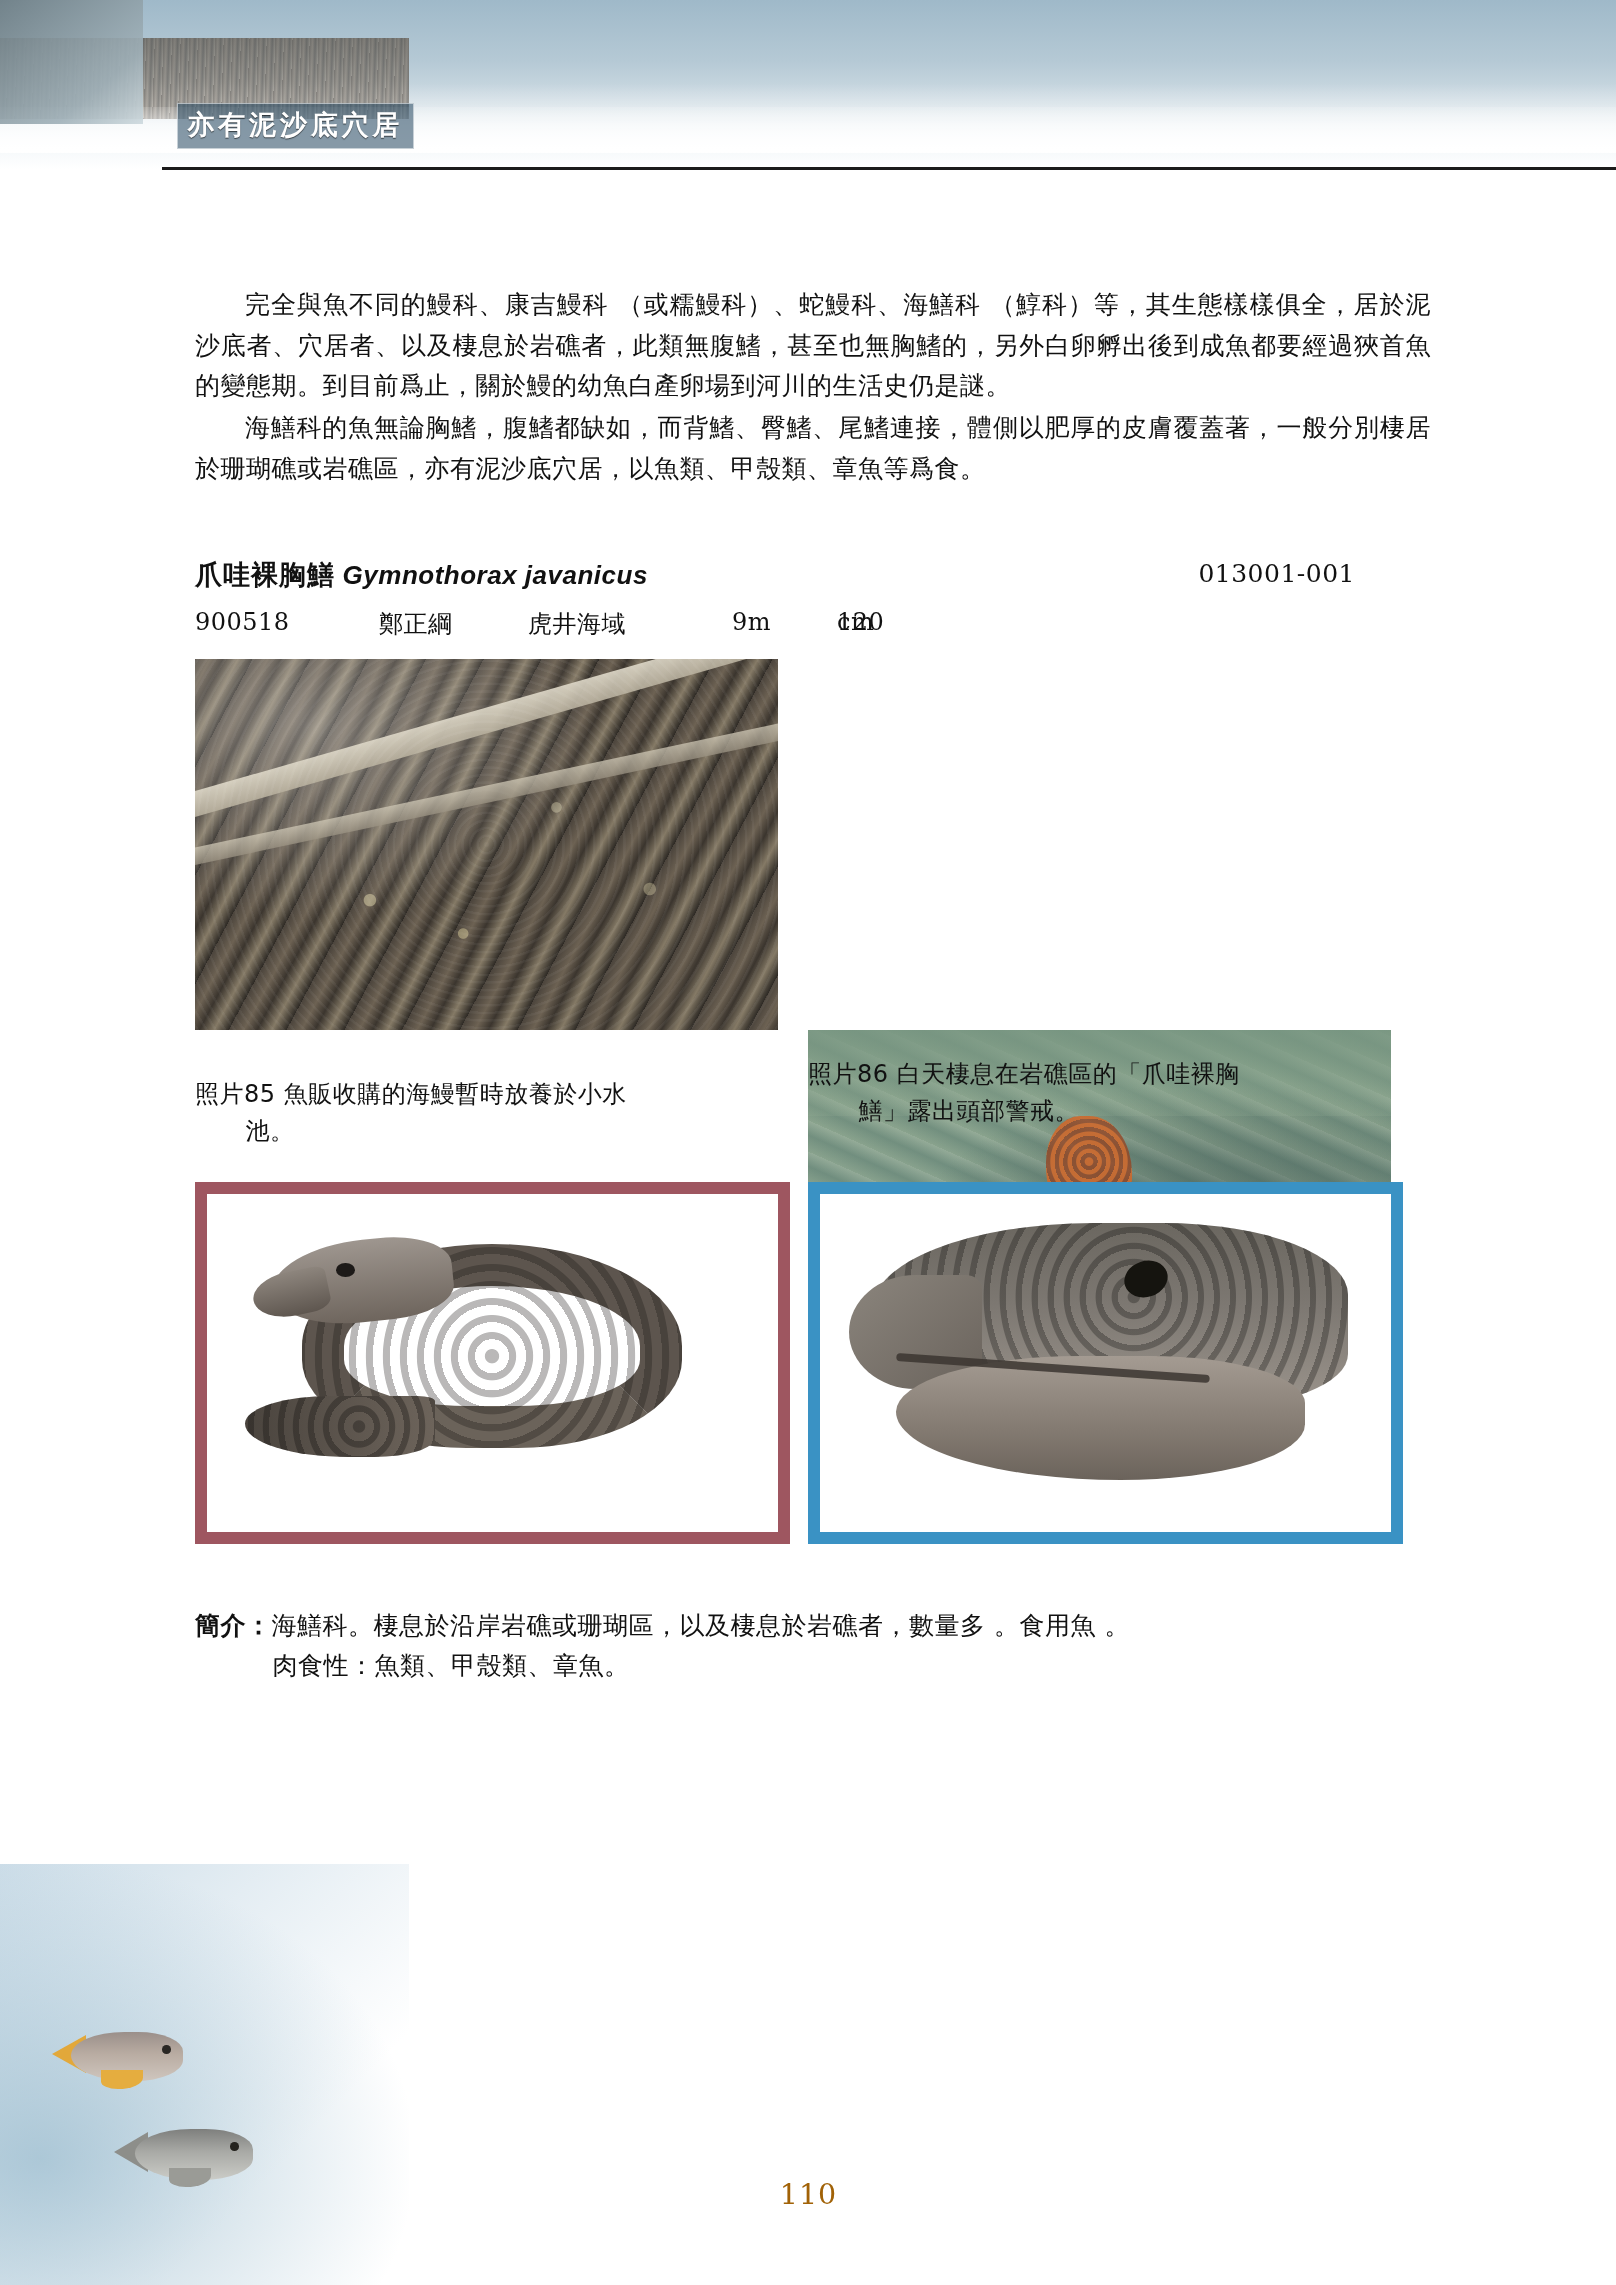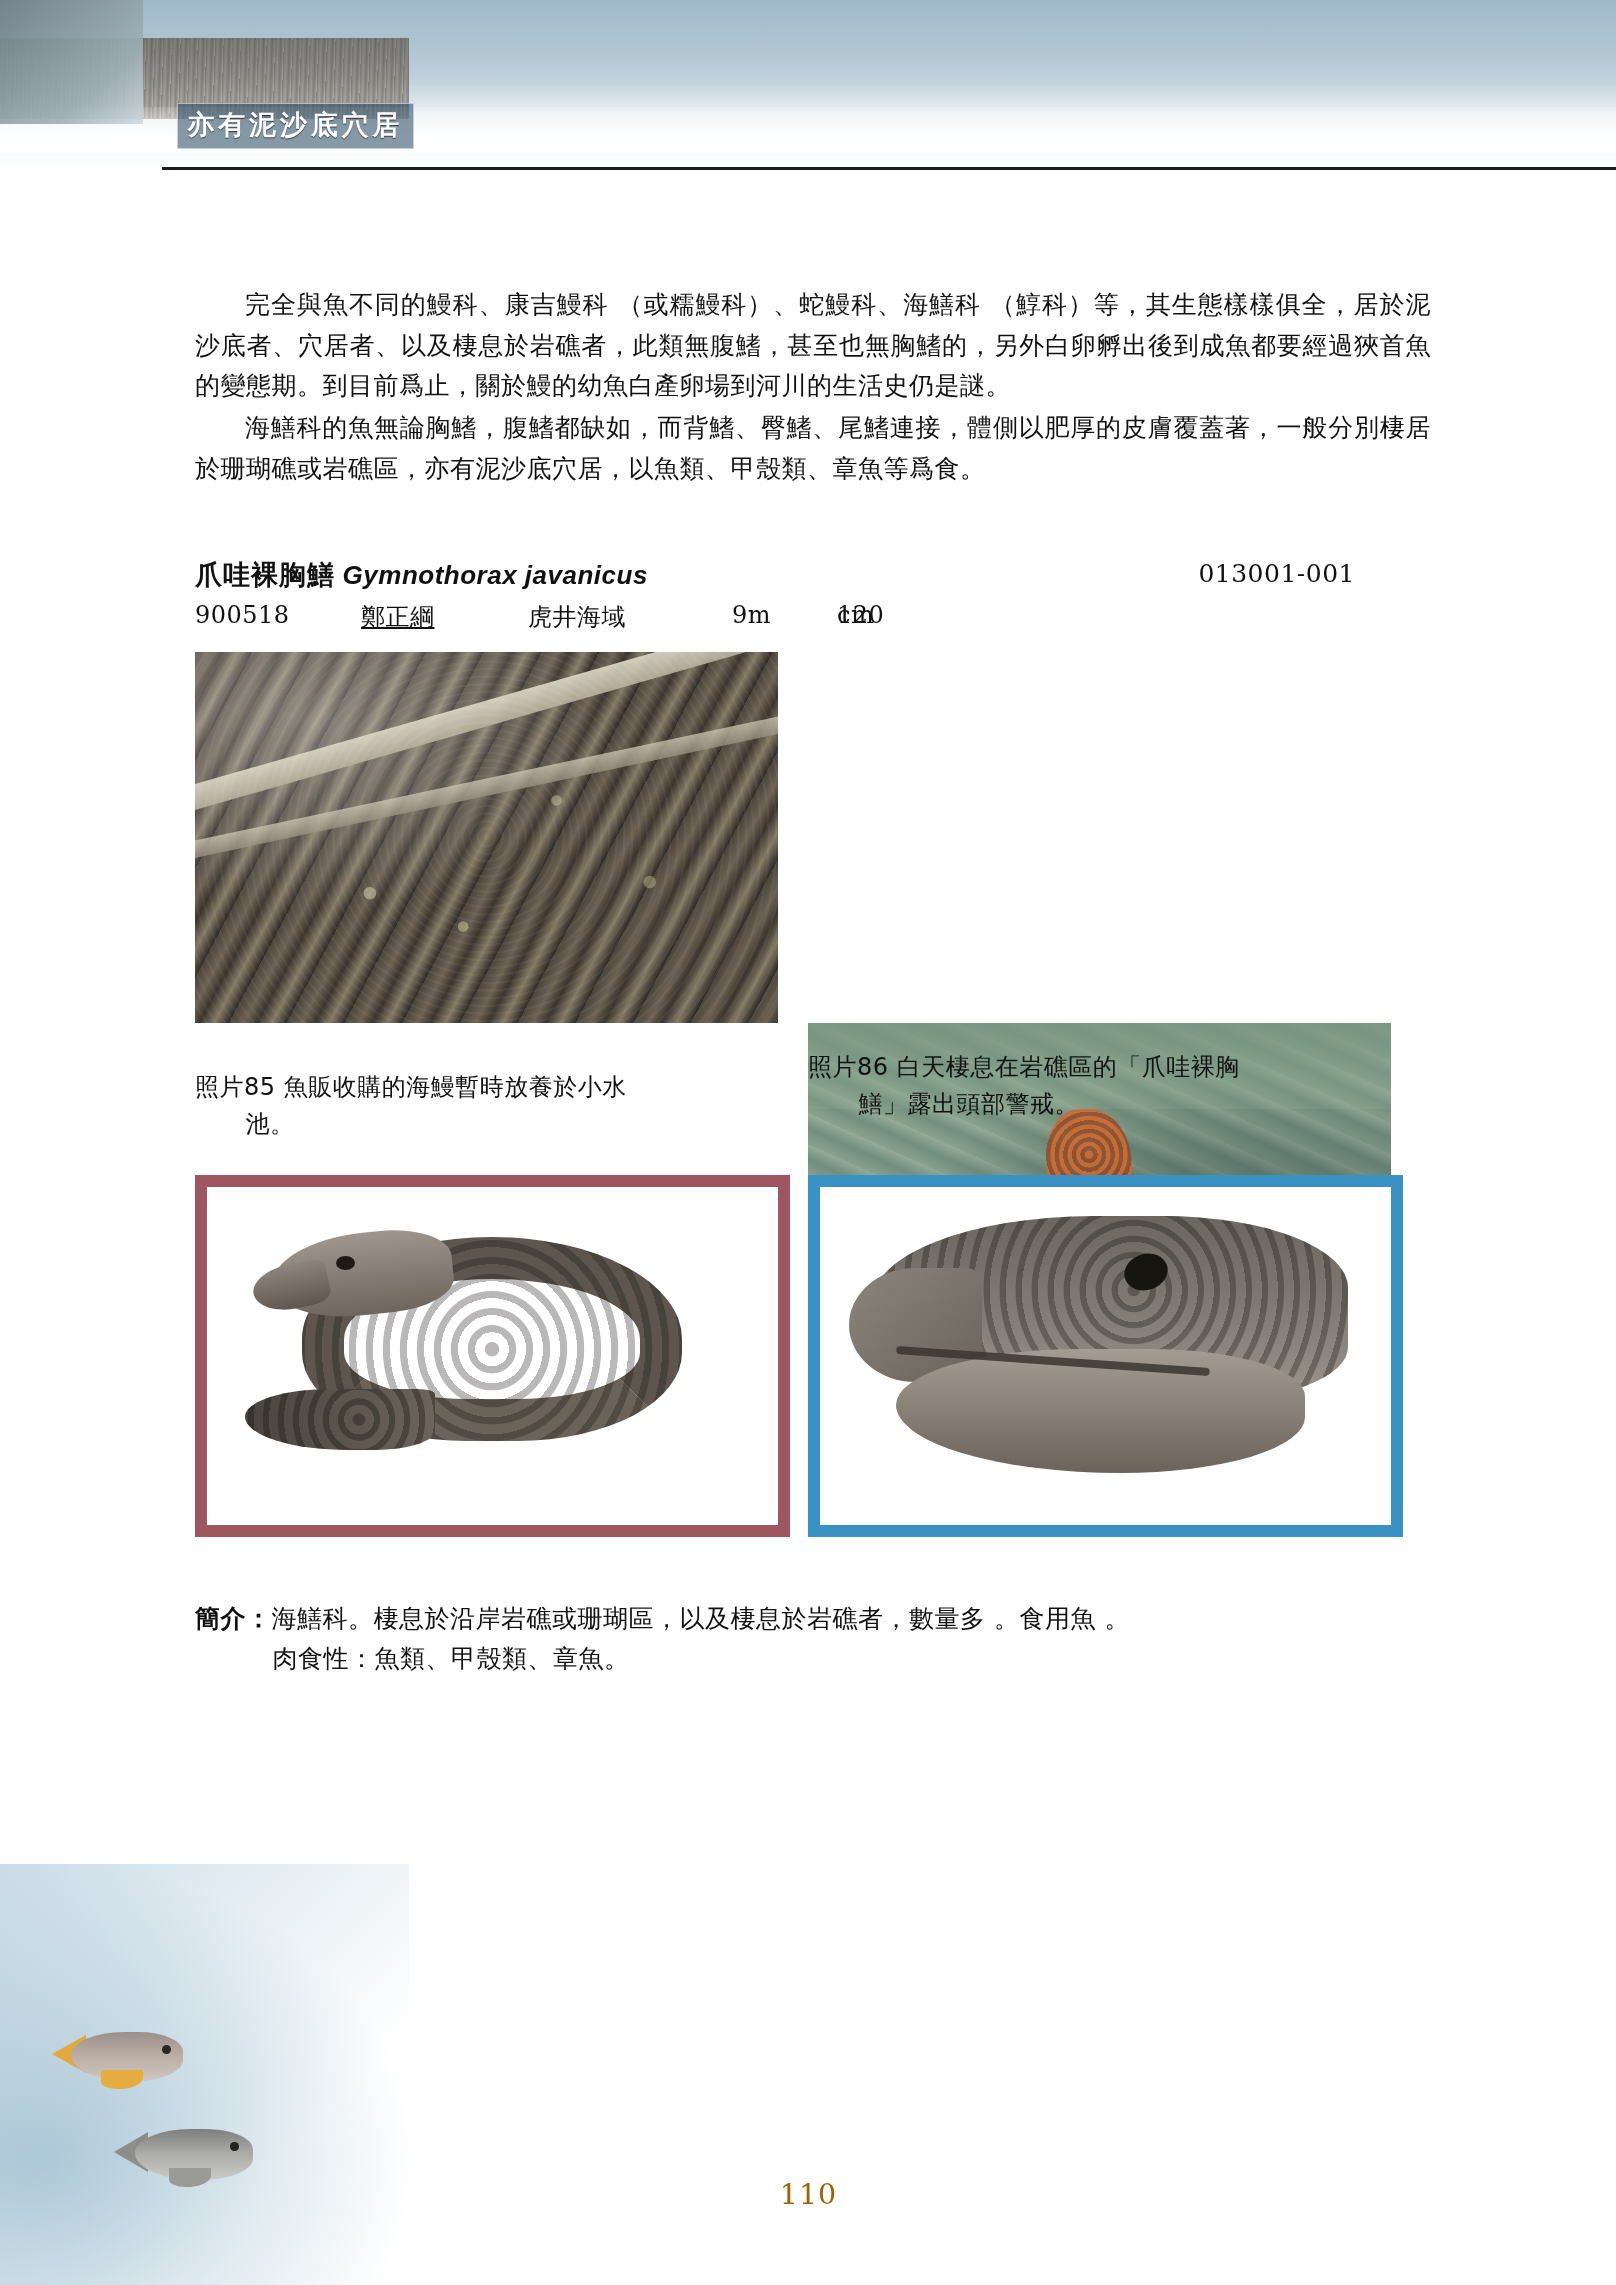--- a/index.html
+++ b/index.html
@@ -160,28 +160,28 @@
     position: absolute;
     right: 76px;
     top: 1.9px;
     font-family: "DejaVu Serif", "Liberation Serif", serif;
     font-size: 25px;
     letter-spacing: 0.5px;
   }
 
   .meta-row {
     position: relative;
-    margin-top: 6px;
+    margin-top: 13px;
     height: 34px;
     font-size: 24px;
     letter-spacing: 0.5px;
   }
   .meta-row span { position: absolute; top: 0; white-space: nowrap; }
   .m-date  { left: 0; font-family: "DejaVu Serif", "Liberation Serif", serif; }
-  .m-person{ left: 166px; text-decoration: underline; }
+  .m-person{ left: 184px; }
   .m-place { left: 333px; }
   .m-depth { left: 537px; font-family: "DejaVu Serif", "Liberation Serif", serif; }
   .m-size  { left: 642px; font-family: "DejaVu Serif", "Liberation Serif", serif; }
   .m-size .unit { font-size: 24px; }
 
   
   .photo-pair {
     position: relative;
     margin-top: 17px;
     height: 380px;

